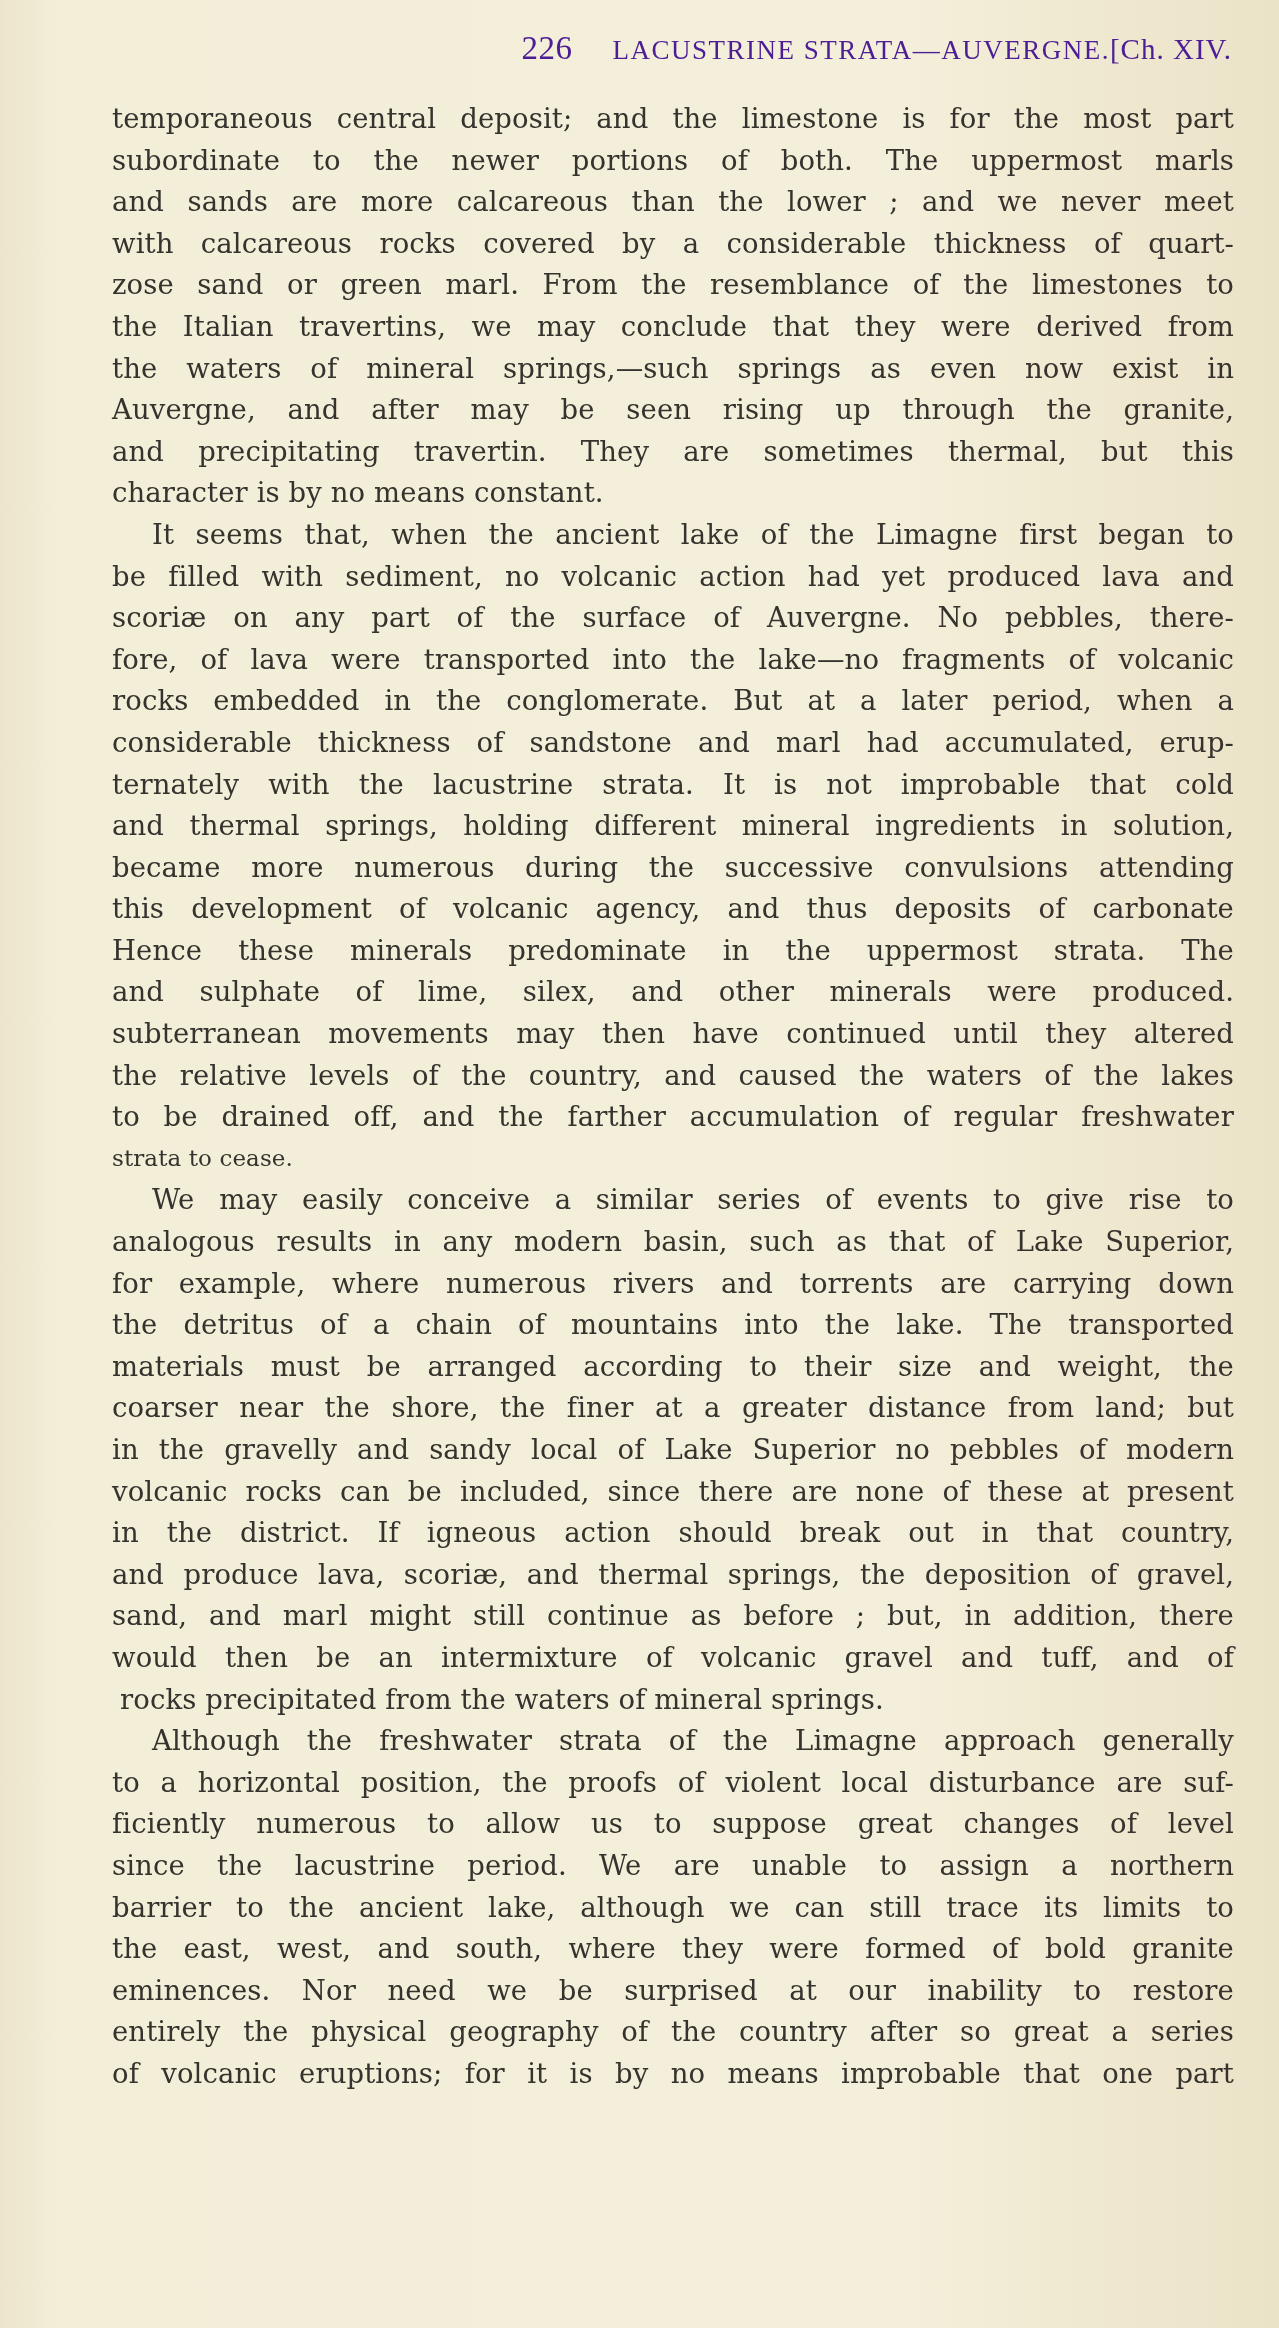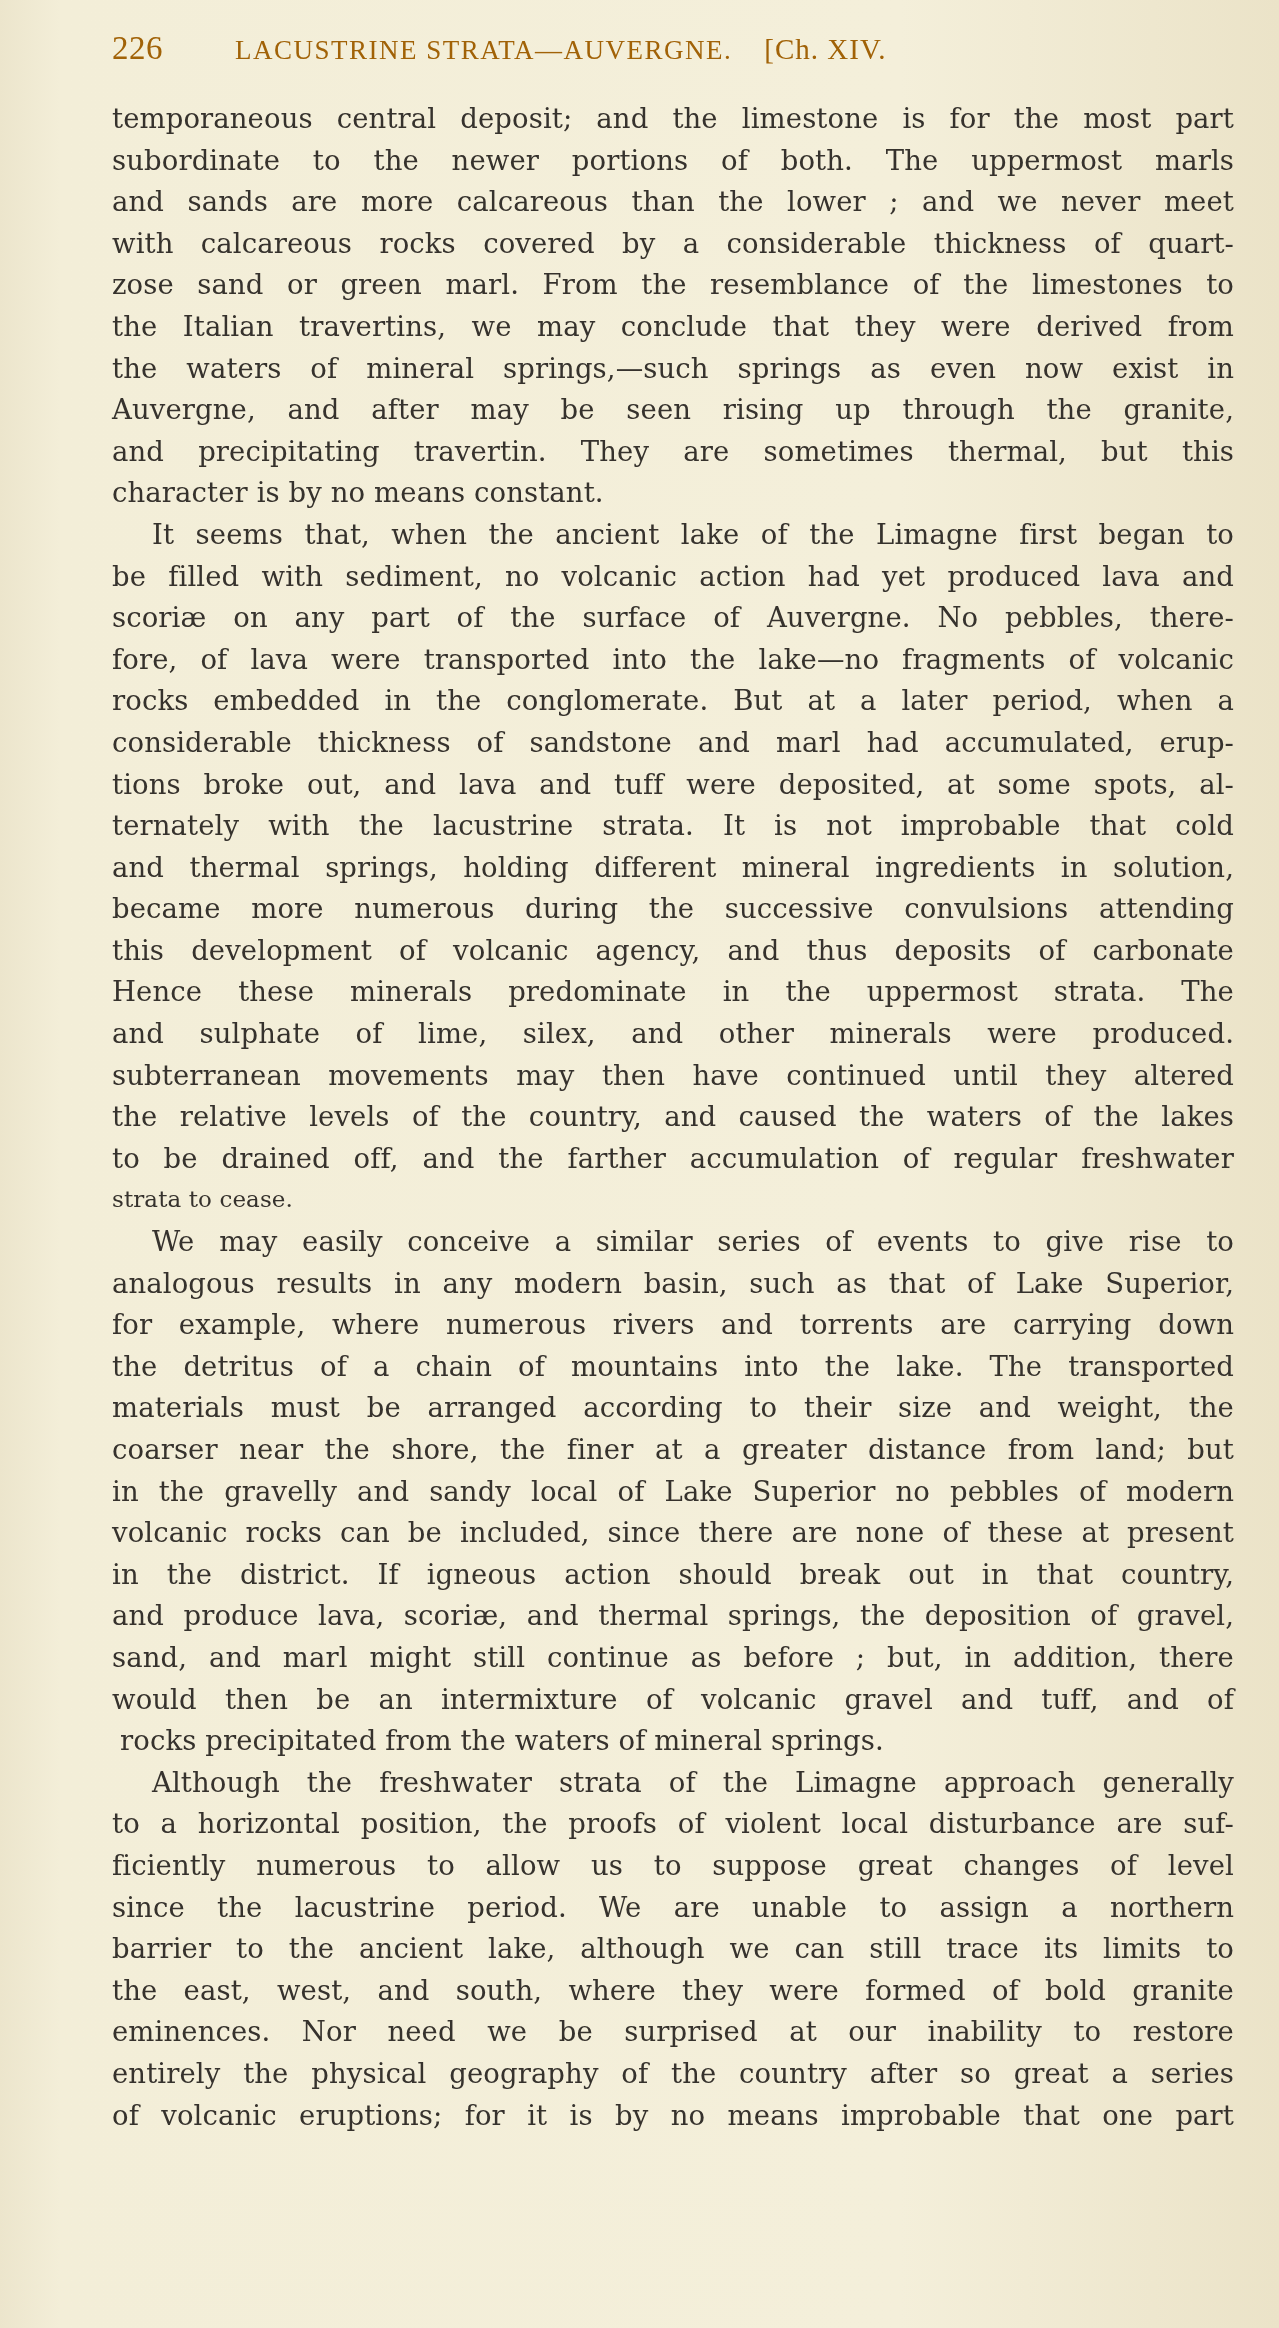--- a/index.html
+++ b/index.html
@@ -14,26 +14,25 @@
     color: #36322d;
   }
   .page-header {
     position: absolute;
     top: 30px;
     left: 112px;
     width: 1120px;
     height: 44px;
     display: flex;
     align-items: baseline;
-    justify-content: flex-start;
+    justify-content: flex-end;
     font-family: "Liberation Serif", "DejaVu Serif", serif;
     font-size: 31px;
-    color: #a16207;
+    color: #4c1d95;
     letter-spacing: 0.5px;
-    gap: 32px;
   }
   .page-number { font-size: 33px; }
   .running-title { font-size: 27px; letter-spacing: 1.5px; margin-left: 40px; }
   .chapter-ref { font-size: 29px; letter-spacing: 1px; }
   .text-block {
     position: absolute;
     top: 98px;
     left: 112px;
     width: 1122px;
   }
@@ -70,21 +69,20 @@
     <div class="line" style="font-size: 27.5px;">the waters of mineral springs,—such springs as even now exist in</div>
     <div class="line" style="font-size: 27.5px;">Auvergne, and after may be seen rising up through the granite,</div>
     <div class="line" style="font-size: 27.5px;">and precipitating travertin.  They are sometimes thermal, but this</div>
     <div class="line last" style="font-size: 27.5px;">character is by no means constant.</div>
     <div class="line indent" style="font-size: 27.5px;">It seems that, when the ancient lake of the Limagne first began to</div>
     <div class="line" style="font-size: 27.5px;">be filled with sediment, no volcanic action had yet produced lava and</div>
     <div class="line" style="font-size: 27.5px;">scoriæ on any part of the surface of Auvergne.  No pebbles, there-</div>
     <div class="line" style="font-size: 27.5px;">fore, of lava were transported into the lake—no fragments of volcanic</div>
     <div class="line" style="font-size: 27.5px;">rocks embedded in the conglomerate.  But at a later period, when a</div>
     <div class="line" style="font-size: 27.5px;">considerable thickness of sandstone and marl had accumulated, erup-</div>
-    <div class="line" style="font-size: 27.5px;">tions broke out, and lava and tuff were deposited, at some spots, al-</div>
     <div class="line" style="font-size: 27.5px;">ternately with the lacustrine strata.  It is not improbable that cold</div>
     <div class="line" style="font-size: 27.5px;">and thermal springs, holding different mineral ingredients in solution,</div>
     <div class="line" style="font-size: 27.5px;">became more numerous during the successive convulsions attending</div>
     <div class="line" style="font-size: 27.5px;">this development of volcanic agency, and thus deposits of carbonate</div>
     <div class="line" style="font-size: 27.5px;">Hence these minerals predominate in the uppermost strata.  The</div>
     <div class="line" style="font-size: 27.5px;">and sulphate of lime, silex, and other minerals were produced.</div>
     <div class="line" style="font-size: 27.5px;">subterranean movements may then have continued until they altered</div>
     <div class="line" style="font-size: 27.5px;">the relative levels of the country, and caused the waters of the lakes</div>
     <div class="line" style="font-size: 27.5px;">to be drained off, and the farther accumulation of regular freshwater</div>
     <div class="line last" style="font-size: 23px;">strata to cease.</div>

